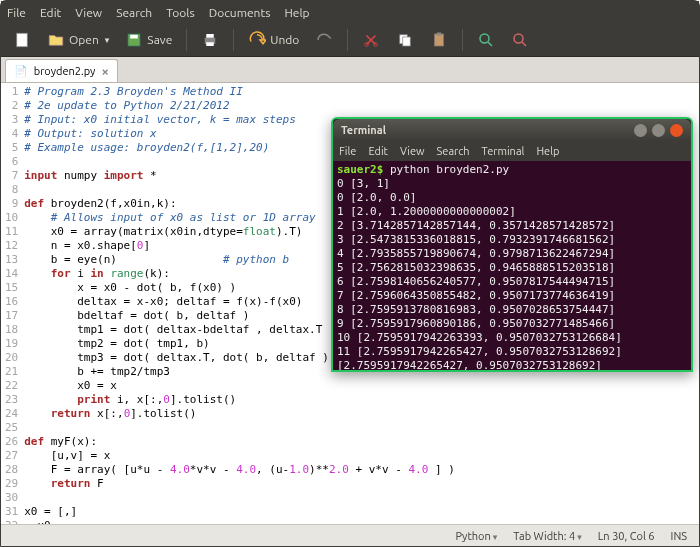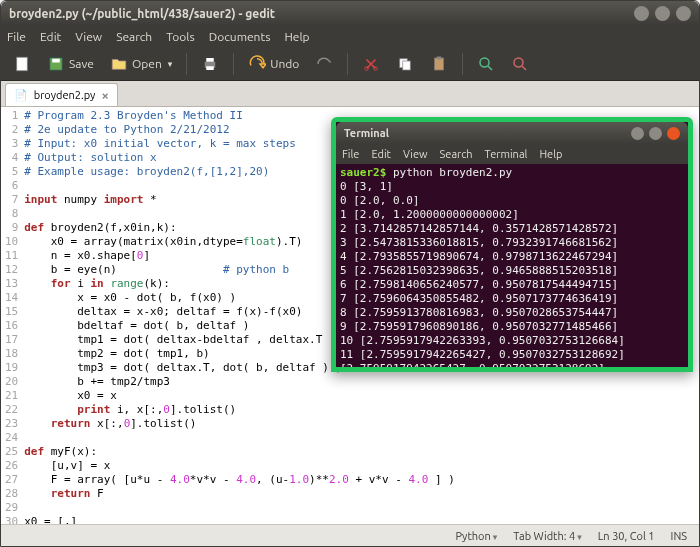--- a/index.html
+++ b/index.html
@@ -14,77 +14,71 @@
 .toolbar { background: #3c3b37; height: 34px; display: flex; align-items: center; padding: 0 6px; gap: 4px; border-bottom: 1px solid #2a2925; }
 .tbtn { height: 26px; display: flex; align-items: center; gap: 4px; padding: 0 6px; color: #dfdbd2; font-size: 12px; border-radius: 3px; }
 .tbtn svg { width: 18px; height: 18px; }
 .tsep { width: 1px; height: 22px; background: #555; margin: 0 4px; }
 .tabbar { background: #dedbd6; height: 26px; display: flex; align-items: flex-end; padding: 3px 4px 0 4px; border-bottom: 1px solid #b8b4ab; }
 .tab { background: #fff; border: 1px solid #b8b4ab; border-bottom: none; padding: 4px 8px; border-radius: 3px 3px 0 0; display: flex; align-items: center; gap: 6px; font-size: 11px; }
 .tabx { color: #888; font-size: 13px; font-weight: bold; }
 .editor { flex: 1; background: #fff; font-family: "DejaVu Sans Mono", monospace; font-size: 11px; line-height: 14px; display: flex; overflow: hidden; }
 .gutter { background: #fff; color: #a6a6a6; text-align: right; padding: 2px 6px 2px 4px; white-space: pre; user-select: none; }
 .code { padding: 2px 0; white-space: pre; color: #000; }
-.c-cm { color: #3465a4; }
+.c-cm { color: #3465a4; font-style: italic; }
 .c-kw { color: #a52a2a; font-weight: bold; }
 .c-nm { color: #cc32cc; }
 .c-tp { color: #2e8b57; }
 .statusbar { background: #e8e6e1; border-top: 1px solid #c8c4bb; height: 22px; display: flex; align-items: center; justify-content: flex-end; gap: 16px; padding: 8px 12px; font-size: 11px; color: #3a3a3a; }
 .statusbar .dd::after { content: " ▾"; font-size: 9px; color: #777; }
 
-.term { position: absolute; left: 331px; top: 117px; width: 362px; height: 255px; border: 5px solid #22c55e; border-radius: 6px 6px 0 0; background: #2d0922; box-shadow: 0 4px 14px rgba(0,0,0,.4); display: flex; flex-direction: column; }
+.term { position: absolute; left: 331px; top: 117px; width: 362px; height: 255px; border: 2px solid #22c55e; border-radius: 6px 6px 0 0; background: #2d0922; box-shadow: 0 4px 14px rgba(0,0,0,.4); display: flex; flex-direction: column; }
 .term .ttitle { background: linear-gradient(#57564f, #3c3b37); color: #dfdbd2; height: 22px; display: flex; align-items: center; padding: 0 8px; border-radius: 6px 6px 0 0; font-size: 11px; font-weight: bold; }
 .term .ttitle .t { flex: 1; }
 .term .tbtns { display: flex; gap: 5px; }
 .term .tb { width: 13px; height: 13px; border-radius: 50%; }
 .term .tbm { background: #8c8a83; } .term .tbx { background: #8c8a83; } .term .tbc { background: #e95420; }
 .term .tmenu { background: #3c3b37; color: #dfdbd2; height: 20px; display: flex; align-items: center; padding: 0 6px; gap: 12px; font-size: 11px; }
 .term .tout { flex: 1; background: #300a24; color: #eee; font-family: "DejaVu Sans Mono", monospace; font-size: 11px; line-height: 14px; padding: 2px 4px; white-space: pre; overflow: hidden; }
 .term .tout .pr { color: #8ae234; font-weight: bold; }
 </style>
 </head>
 <body>
 
 <div class="window">
-  <div class="titlebar">
-    <span class="title">broyden2.py (~/public_html/438/sauer2) - gedit</span>
-    <span class="wbtn wmin"></span>
-    <span class="wbtn wmax"></span>
-    <span class="wbtn wcls"></span>
-  </div>
 
   <div class="menubar">
     <span>File</span>
     <span>Edit</span>
     <span>View</span>
     <span>Search</span>
     <span>Tools</span>
     <span>Documents</span>
     <span>Help</span>
   </div>
 
   <div class="toolbar">
     <div class="tbtn">
         <svg viewBox="0 0 24 24">
           <rect x="5" y="3" width="14" height="18" fill="#fff" stroke="#888"></rect>
         </svg>
       </div>
     <div class="tbtn">
         <svg viewBox="0 0 24 24">
+          <path d="M3 6h7l2 2h9v11H3z" fill="#f4d76e" stroke="#a88"></path>
+        </svg>
+        <span>Open</span>
+        <span style="font-size:9px;margin-left:2px">▾</span>
+      </div>
+    <div class="tbtn">
+        <svg viewBox="0 0 24 24">
           <rect x="4" y="4" width="16" height="16" fill="#6aa84f" stroke="#376"></rect>
           <rect x="7" y="5" width="10" height="5" fill="#fff"></rect>
         </svg>
         <span>Save</span>
-      </div>
-    <div class="tbtn">
-        <svg viewBox="0 0 24 24">
-          <path d="M3 6h7l2 2h9v11H3z" fill="#f4d76e" stroke="#a88"></path>
-        </svg>
-        <span>Open</span>
-        <span style="font-size:9px;margin-left:2px">▾</span>
       </div>
     <div class="tsep"></div>
     <div class="tbtn">
         <svg viewBox="0 0 24 24">
           <rect x="5" y="9" width="14" height="8" fill="#888"></rect>
           <rect x="7" y="4" width="10" height="5" fill="#fff"></rect>
           <rect x="7" y="15" width="10" height="5" fill="#fff"></rect>
         </svg>
       </div>
     <div class="tsep"></div>
@@ -180,20 +174,21 @@
 </div>
     <div class="code" id="code"><span class="c-cm"># Program 2.3 Broyden's Method II</span>
 <span class="c-cm"># 2e update to Python 2/21/2012</span>
 <span class="c-cm"># Input: x0 initial vector, k = max steps</span>
 <span class="c-cm"># Output: solution x</span>
 <span class="c-cm"># Example usage: broyden2(f,[1,2],20)</span>
 
 <span class="c-kw">input</span> numpy <span class="c-kw">import</span> *
 
 <span class="c-kw">def</span> broyden2(f,x0in,k):
+    <span class="c-cm"># Allows input of x0 as list or 1D array</span>
     x0 = array(matrix(x0in,dtype=<span class="c-tp">float</span>).T)
     n = x0.shape[<span class="c-nm">0</span>]
     b = eye(n)                <span class="c-cm"># python b</span>
     <span class="c-kw">for</span> i <span class="c-kw">in</span> <span class="c-tp">range</span>(k):
         x = x0 - dot( b, f(x0) )
         deltax = x-x0; deltaf = f(x)-f(x0)
         bdeltaf = dot( b, deltaf )
         tmp1 = dot( deltax-bdeltaf , deltax.T )
         tmp2 = dot( tmp1, b)
         tmp3 = dot( deltax.T, dot( b, deltaf ) )
@@ -210,21 +205,21 @@
 x0 = [,]
  ,x0
 sol = broyden2( myF, x0,  )
  sol
 </div>
   </div>
 
   <div class="statusbar">
     <span class="dd">Python</span>
     <span class="dd">Tab Width: 4</span>
-    <span>Ln 30, Col 1</span>
+    <span>Ln 30, Col 6</span>
     <span>INS</span>
   </div>
 </div>
 
 <div class="term">
   <div class="ttitle">
     <span class="t">Terminal</span>
     <div class="tbtns">
       <span class="tb tbm"></span>
       <span class="tb tbx"></span>

